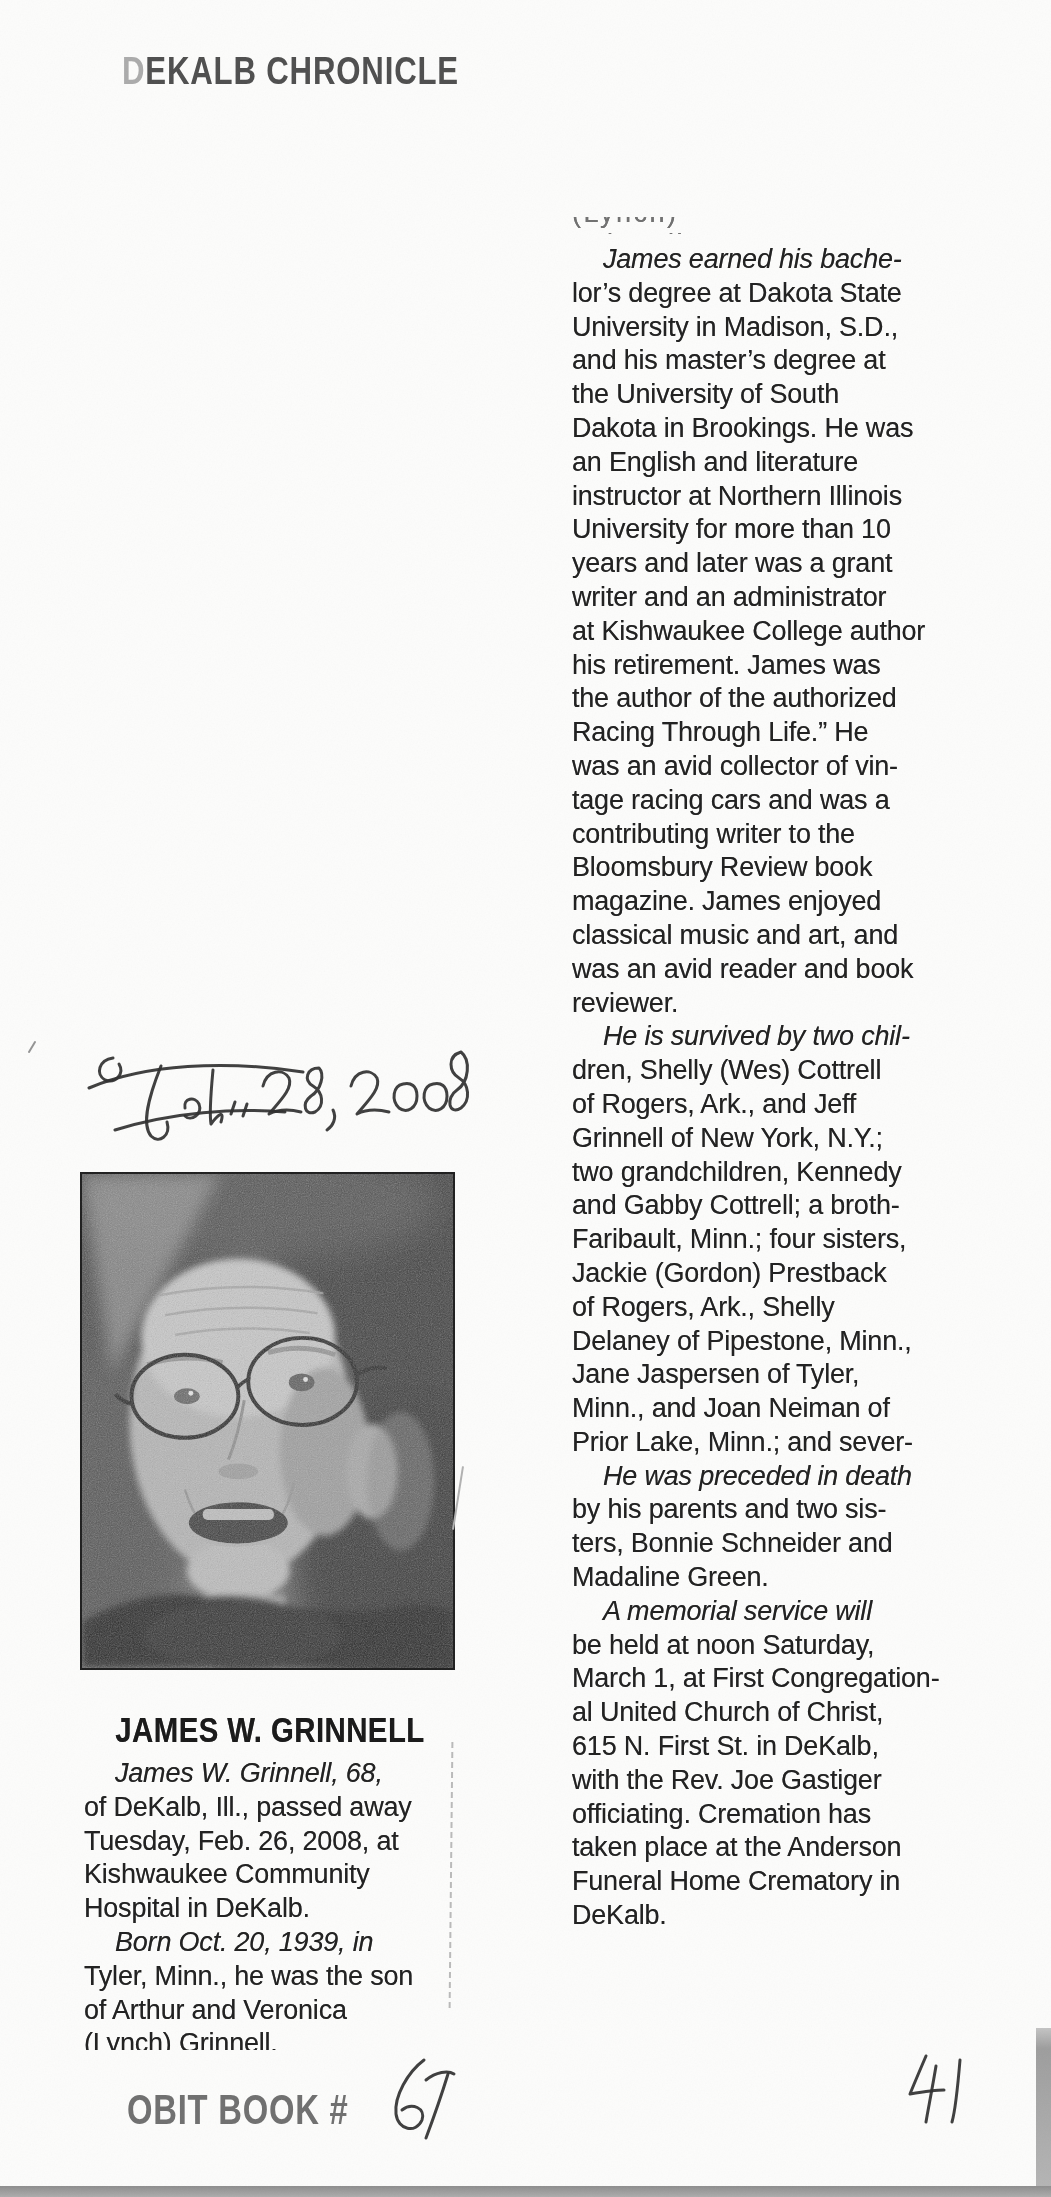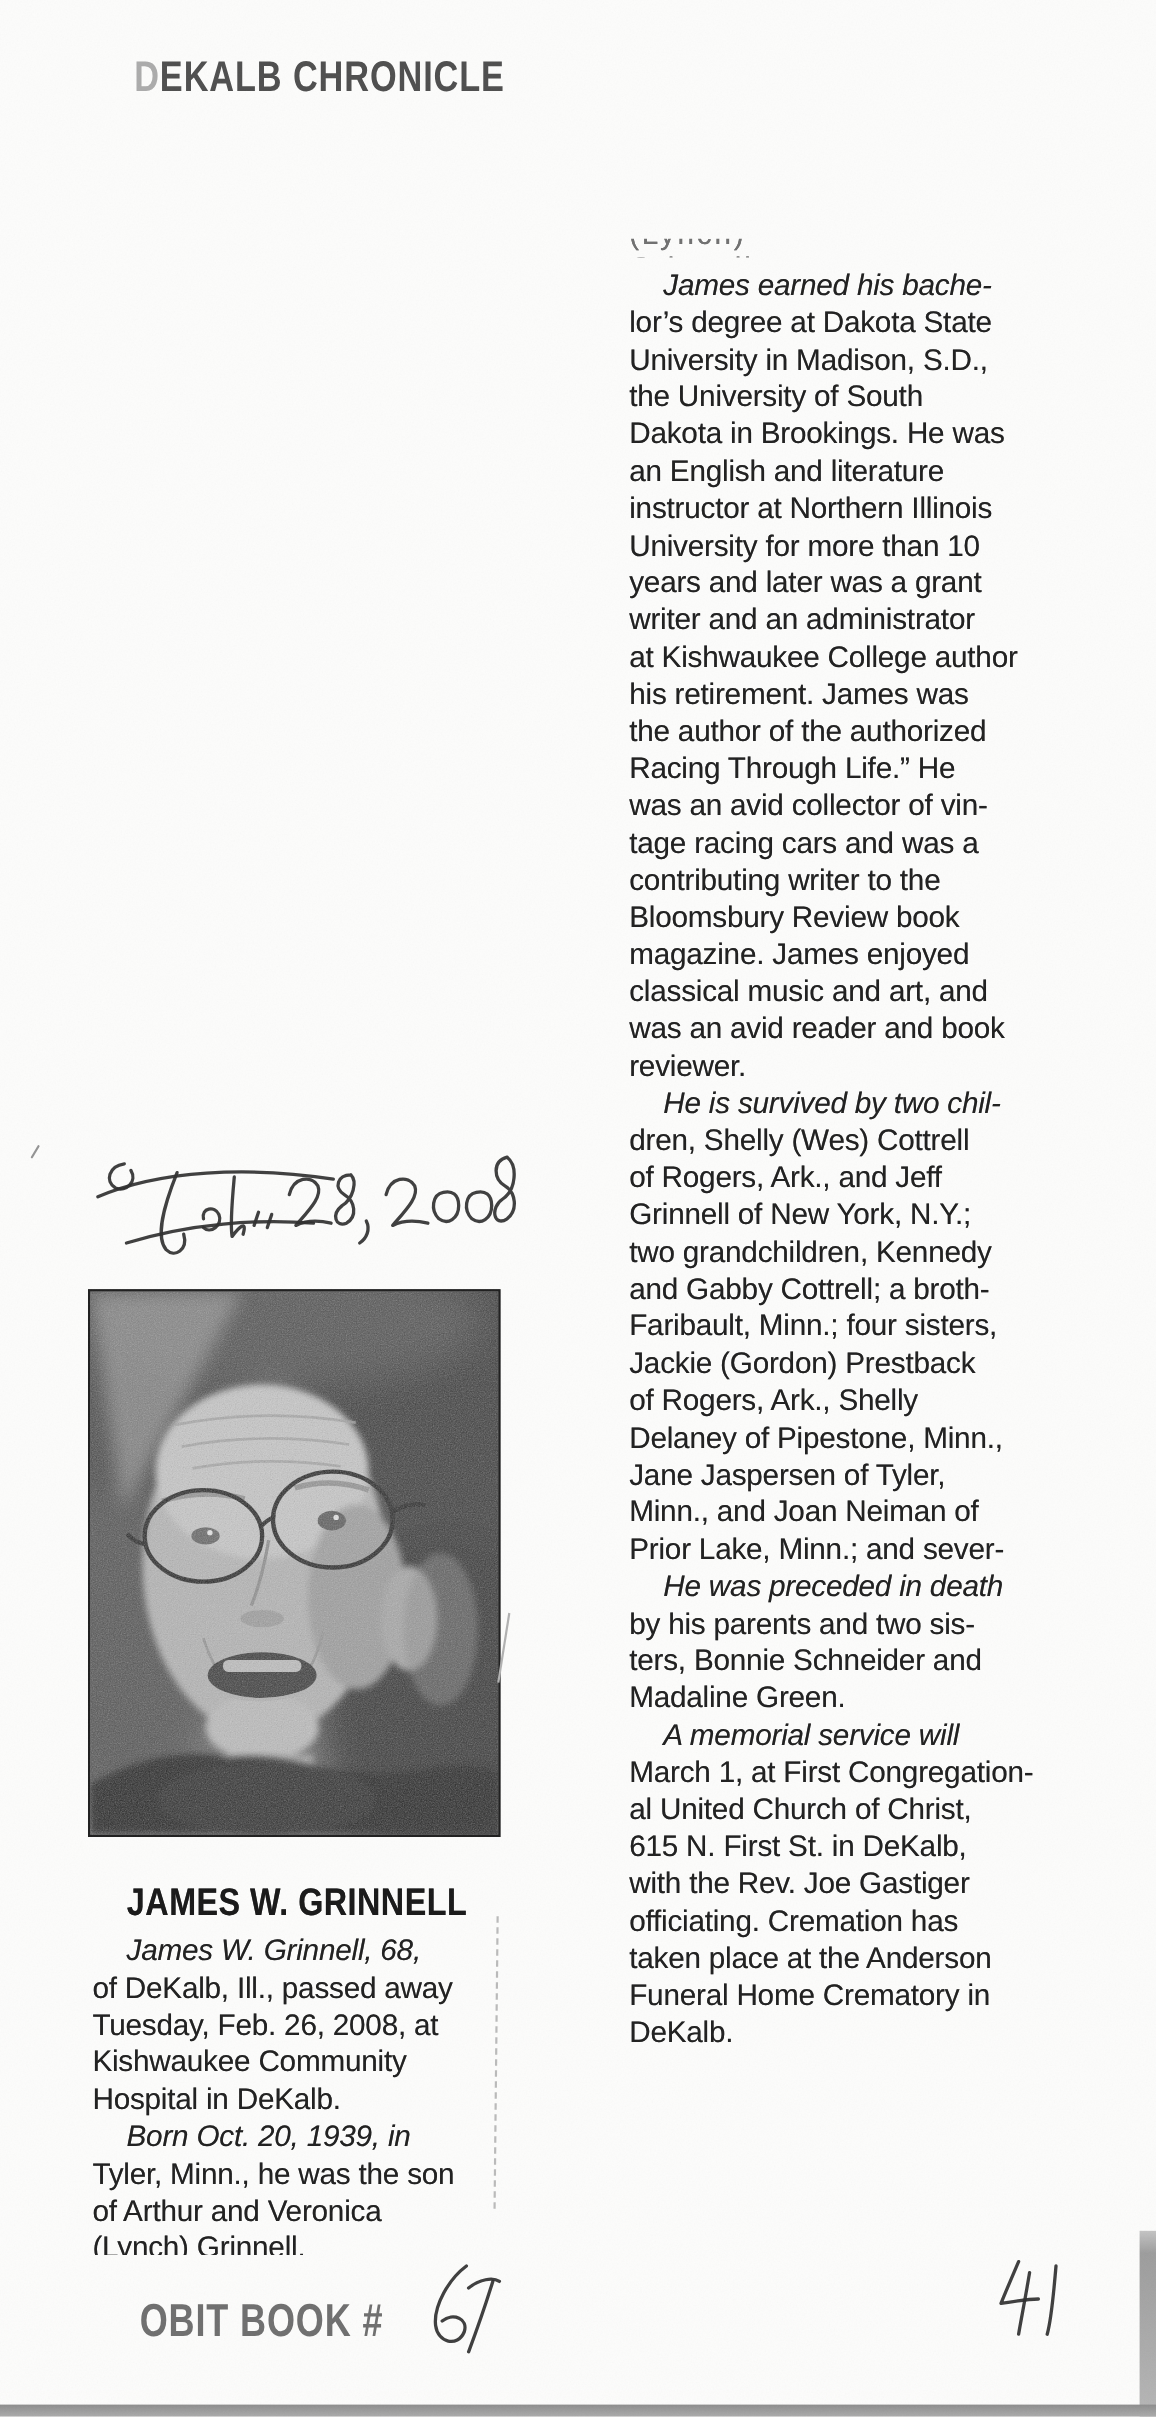--- a/index.html
+++ b/index.html
@@ -163,20 +163,21 @@
   </div>
 
 <div class="abs cut-line newsprint">
   <span>(Lynch) Grinnell.</span>
 </div>
 
 <div class="abs right-lines newsprint">
     <div class="tline ind">James earned his bache-</div>
     <div class="tline">lor’s degree at Dakota State</div>
     <div class="tline">University in Madison, S.D.,</div>
+    <div class="tline">and his master’s degree at</div>
     <div class="tline">the University of South</div>
     <div class="tline">Dakota in Brookings. He was</div>
     <div class="tline">an English and literature</div>
     <div class="tline">instructor at Northern Illinois</div>
     <div class="tline">University for more than 10</div>
     <div class="tline">years and later was a grant</div>
     <div class="tline">writer and an administrator</div>
     <div class="tline">at Kishwaukee College author</div>
     <div class="tline">his retirement. James was</div>
     <div class="tline">the author of the authorized</div>
@@ -200,20 +201,21 @@
     <div class="tline">of Rogers, Ark., Shelly</div>
     <div class="tline">Delaney of Pipestone, Minn.,</div>
     <div class="tline">Jane Jaspersen of Tyler,</div>
     <div class="tline">Minn., and Joan Neiman of</div>
     <div class="tline">Prior Lake, Minn.; and sever-</div>
     <div class="tline ind">He was preceded in death</div>
     <div class="tline">by his parents and two sis-</div>
     <div class="tline">ters, Bonnie Schneider and</div>
     <div class="tline">Madaline Green.</div>
     <div class="tline ind">A memorial service will</div>
+    <div class="tline">be held at noon Saturday,</div>
     <div class="tline">March 1, at First Congregation-</div>
     <div class="tline">al United Church of Christ,</div>
     <div class="tline">615 N. First St. in DeKalb,</div>
     <div class="tline">with the Rev. Joe Gastiger</div>
     <div class="tline">officiating. Cremation has</div>
     <div class="tline">taken place at the Anderson</div>
     <div class="tline">Funeral Home Crematory in</div>
     <div class="tline">DeKalb.</div>
   </div>
 

